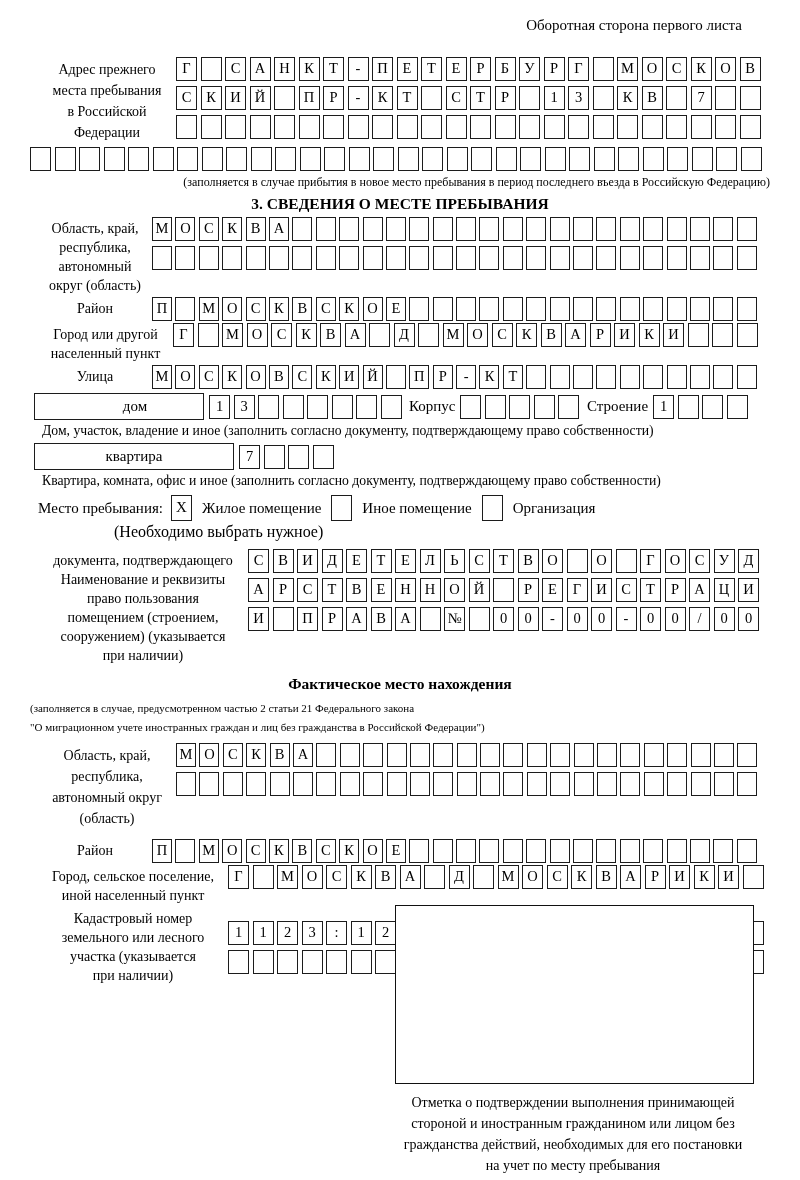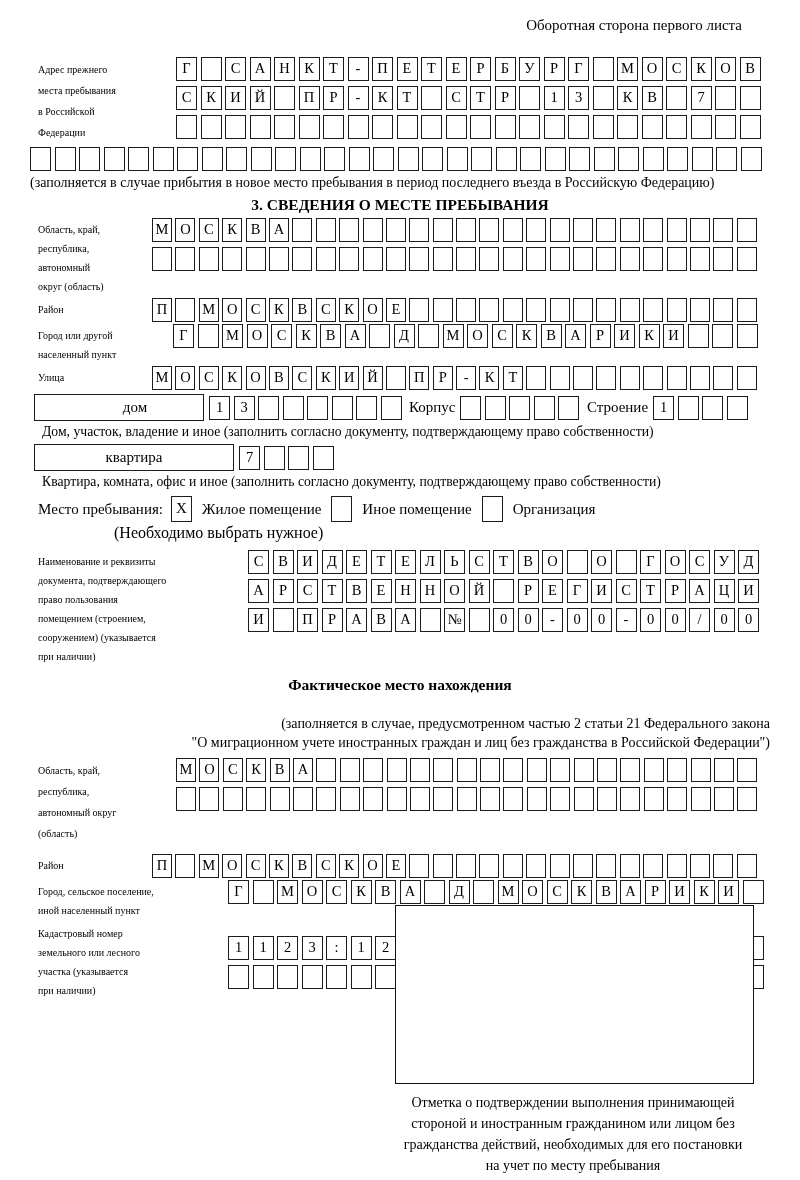--- a/index.html
+++ b/index.html
@@ -1,51 +1,51 @@
 <!DOCTYPE html>
 <html><head>
 <meta charset="utf-8">
 <style>
   html,body{margin:0;padding:0;background:#fff;}
   body{width:800px;font-family:"Liberation Serif","DejaVu Serif",serif;color:#000;}
   .page{position:relative;width:800px;height:1180px;background:#fff;padding:0 30px;box-sizing:border-box;overflow:hidden;}
   .header-note{padding-top:17px;margin-bottom:23px;text-align:right;font-size:15px;margin-right:28px;}
   .field{display:flex;align-items:flex-start;}
-  .label{font-size:10px;line-height:19px;padding-left:8px;box-sizing:border-box;flex-shrink:0;padding-top:2px;}
+  .label{font-size:14px;line-height:19px;padding-left:8px;box-sizing:border-box;flex-shrink:0;padding-top:2px;text-align:center;}
   .lbl-146{width:146px;line-height:21px;}
   .lbl-122{width:122px;}
   .lbl-143{width:143px;}
   .lbl-198{width:198px;}
   .lbl-218{width:218px;line-height:19px;}
   .rows{display:flex;flex-direction:column;}
   .rows .boxrow:not(:last-child){margin-bottom:5px;}
   .boxrow{display:flex;}
   .cell{display:inline-block;box-sizing:border-box;width:21px;height:24px;border:1.5px solid #1c1c1c;margin-right:3.5px;text-align:center;font-size:14.5px;line-height:21px;background:#fff;flex-shrink:0;}
   .cell-sm{width:20px;margin-right:3.4px;}
   .fullrow{margin-top:4px;}
-  .note{font-size:14px;text-align:left;margin:4px 0 5px;}
+  .note{font-size:12px;text-align:right;margin:4px 0 5px;}
   .sec-title{font-size:15.5px;font-weight:bold;text-align:center;margin:5px 0 4px;}
   .mt2{margin-top:2px;}
   .mt6{margin-top:6px;}
   .mt8{margin-top:8px;}
   .mt10{margin-top:10px;}
   .house-row,.apt-row{display:flex;align-items:center;margin-top:4px;padding-left:4px;}
   .wbox{box-sizing:border-box;height:27px;border:1.6px solid #1c1c1c;display:flex;align-items:center;justify-content:center;font-size:15px;background:#fff;flex-shrink:0;}
   .wbox-dom{width:170px;margin-right:5px;padding-left:32px;}
   .wbox-apt{width:200px;margin-right:5px;}
   .inline-label{font-size:15px;margin:0 5px 0 4px;white-space:nowrap;text-align:right;}
   .caption{font-size:13.7px;padding-left:8px;margin:3px 4px 4px;}
   .stay-row{display:flex;align-items:center;margin-top:6px;padding-left:8px;}
   .stay-label{font-size:15px;margin-right:8px;}
   .checkbox{box-sizing:border-box;width:21px;height:26px;border:1.6px solid #1c1c1c;display:inline-block;text-align:center;font-size:15px;line-height:23px;flex-shrink:0;}
   .opt-label{font-size:15px;margin:0 10px 0 10px;}
   .gap1{margin-left:0px;}
   .gap2{}
   .choose-note{font-size:16px;margin-top:2px;margin-left:84px;width:fit-content;}
-  .centered-note{font-size:14px;text-align:right;line-height:19px;margin-top:20px;}
+  .centered-note{font-size:11px;text-align:left;line-height:19px;margin-top:6px;}
   .stamp-box{position:absolute;left:395px;top:905px;width:357px;height:177px;border:1.7px solid #111;background:#fff;}
   .stamp-caption{position:absolute;left:343px;top:1092px;width:460px;text-align:center;font-size:14px;line-height:21px;}
 </style>
 </head>
 <body>
 
 <div class="page">
 
   <div class="header-note">Оборотная сторона первого листа</div>
 
@@ -384,22 +384,22 @@
     <span class="opt-label">Жилое помещение</span>
     <span class="checkbox gap1"></span>
     <span class="opt-label">Иное помещение</span>
     <span class="checkbox gap2"></span>
     <span class="opt-label gap2">Организация</span>
   </div>
   <div class="choose-note">(Необходимо выбрать нужное)</div>
 
   <div class="field mt8">
     <div class="label lbl-218">
+        <div>документа, подтверждающего</div>
         <div>Наименование и реквизиты</div>
-        <div>документа, подтверждающего</div>
         <div>право пользования</div>
         <div>помещением (строением,</div>
         <div>сооружением) (указывается</div>
         <div>при наличии)</div>
       </div>
     <div class="rows">
       <div class="boxrow">
           <span class="cell">С</span>
           <span class="cell">В</span>
           <span class="cell">И</span>

